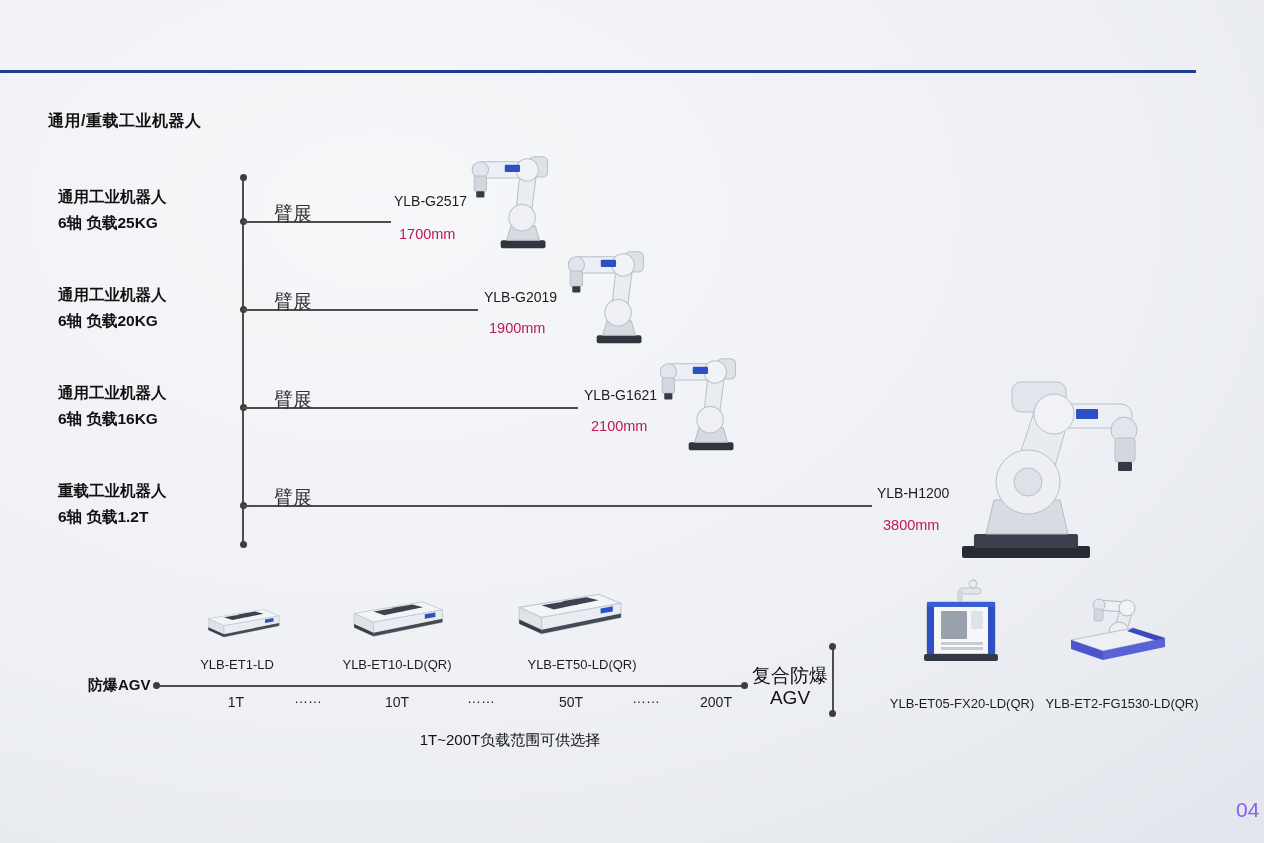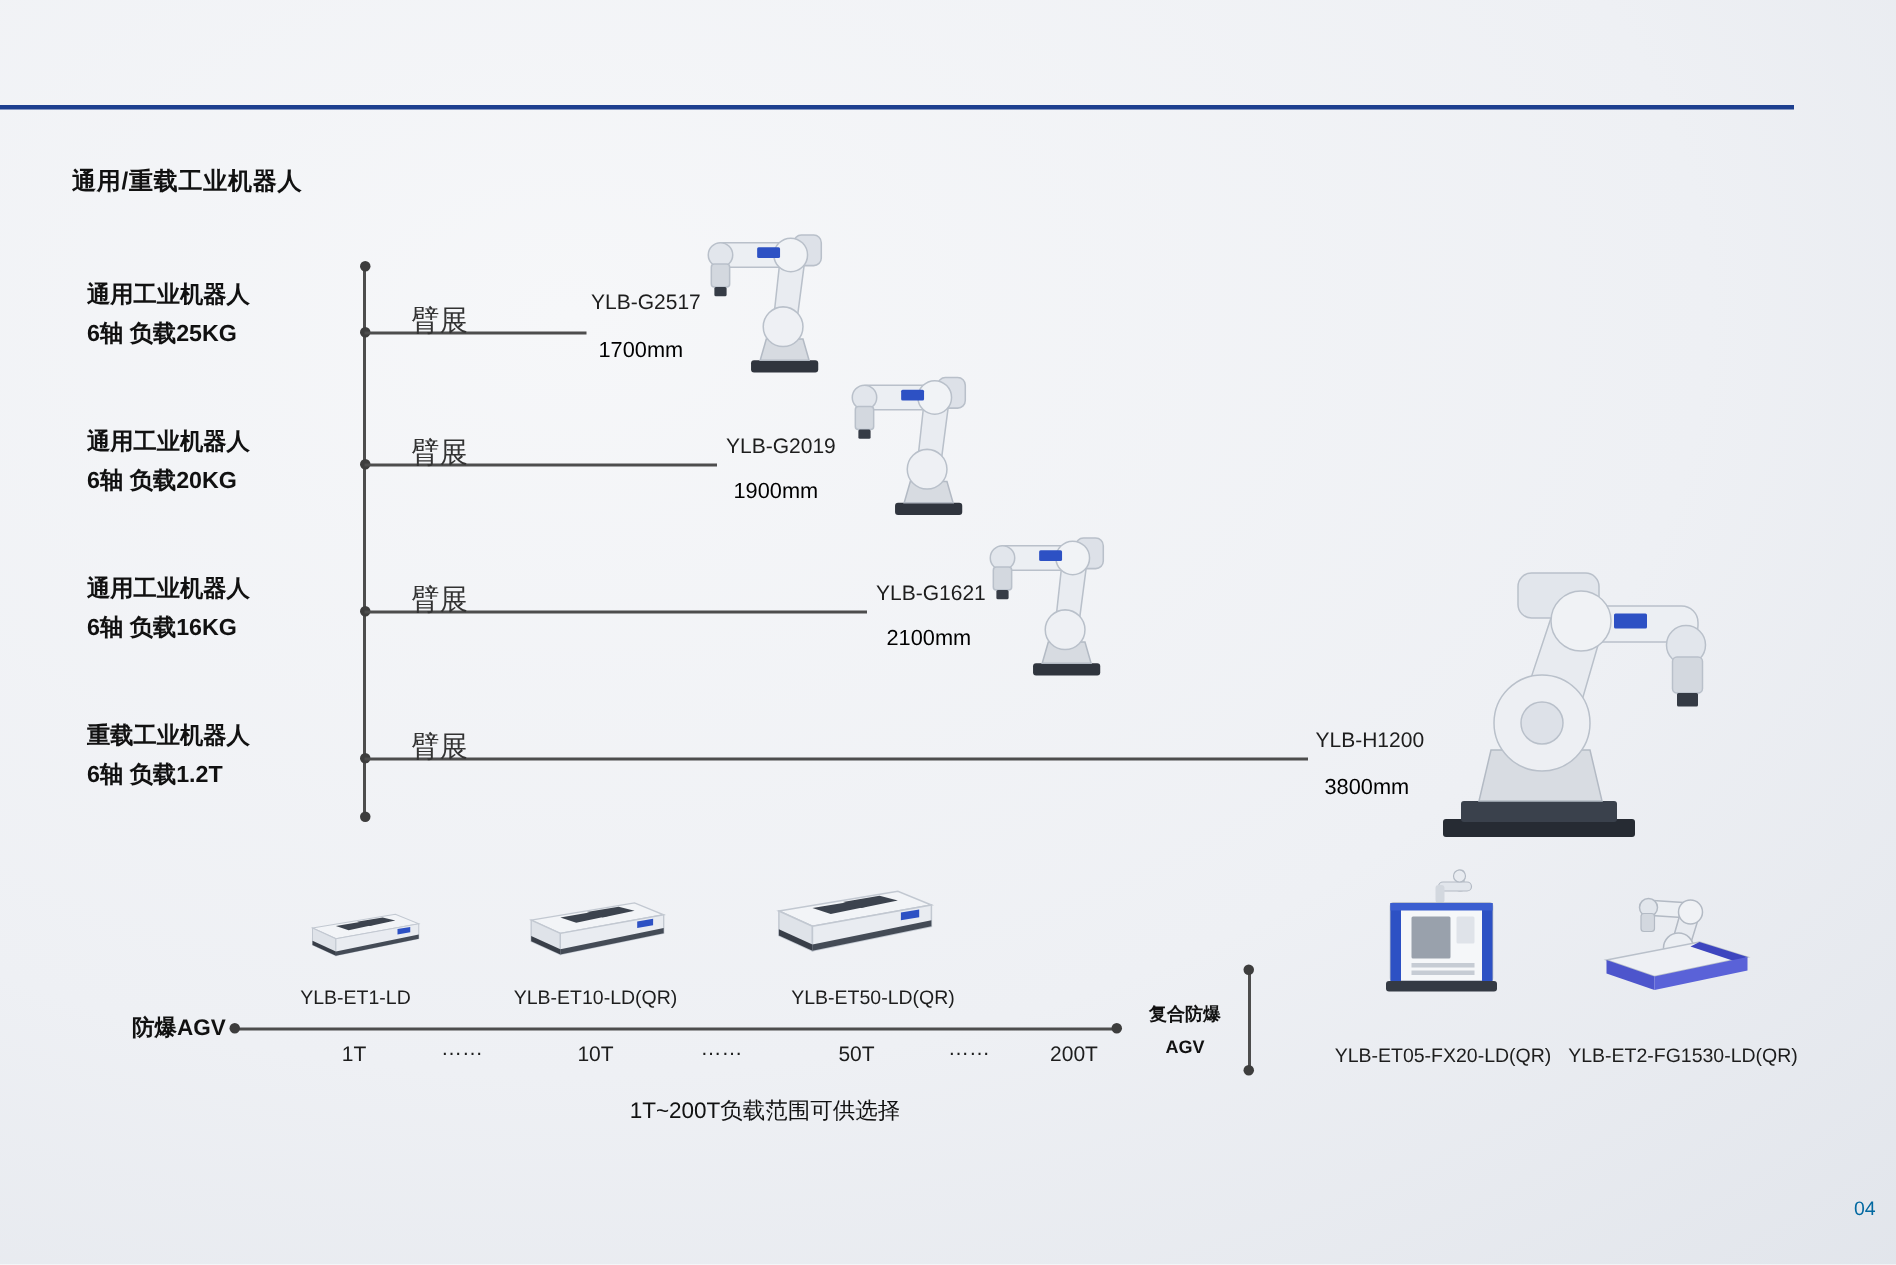--- a/index.html
+++ b/index.html
@@ -11,28 +11,28 @@
   }
   .top-rule{position:absolute;left:0;top:70px;width:1196px;height:3px;background:#1d3f8f}
   .title{position:absolute;left:48px;top:111px;font-size:16px;font-weight:700;letter-spacing:.5px;color:#111}
   .line{position:absolute;background:#4d4d4d}
   .hline{height:1.5px}
   .vline{width:1.5px}
   .dot{position:absolute;width:7px;height:7px;border-radius:50%;background:#3d3d3d}
   .cat{position:absolute;width:180px;font-weight:700;font-size:15.5px;line-height:26px;color:#111}
   .small-label{position:absolute;font-size:19px;color:#333}
   .model{position:absolute;font-size:14px;color:#1d1d1d;white-space:nowrap}
-  .reach{position:absolute;font-size:14.5px;color:#000000;white-space:nowrap}
+  .reach{position:absolute;font-size:14.5px;color:#be185d;white-space:nowrap}
   .robot{position:absolute}
   .tick{position:absolute;transform:translateX(-50%);font-size:14px;color:#1d1d1d;white-space:nowrap}
   .agv-model{position:absolute;transform:translateX(-50%);font-size:13px;color:#1d1d1d;white-space:nowrap}
   .caption{position:absolute;transform:translateX(-50%);font-size:15px;font-weight:500;color:#111;white-space:nowrap}
   .side-label{position:absolute;font-weight:700;font-size:15px;white-space:nowrap;color:#111}
-  .comp-label{position:absolute;width:92px;text-align:center;font-weight:700;font-size:12px;line-height:22px;color:#111}
-  .page-num{position:absolute;left:1236px;top:798px;font-size:13px;color:#0369a1}
+  .comp-label{position:absolute;width:92px;text-align:center;font-weight:400;font-size:19px;line-height:22px;color:#111}
+  .page-num{position:absolute;left:1236px;top:798px;font-size:21px;color:#8b5cf6}
 </style>
 </head>
 <body>
 
 <svg width="0" height="0" style="position:absolute" aria-hidden="true">
   <defs>
     <symbol id="robot-arm" viewBox="0 0 110 105">
       <rect x="38" y="92" width="44" height="8" rx="2" fill="#30353e"></rect>
       <path d="M44 92 L48 78 L72 78 L76 92 Z" fill="#d7dbe1" stroke="#b3bac4" stroke-width="1"></path>
       <path d="M52 72 L57 26 L73 28 L67 74 Z" fill="#e9ecf1" stroke="#b9c0ca" stroke-width="1"></path>

